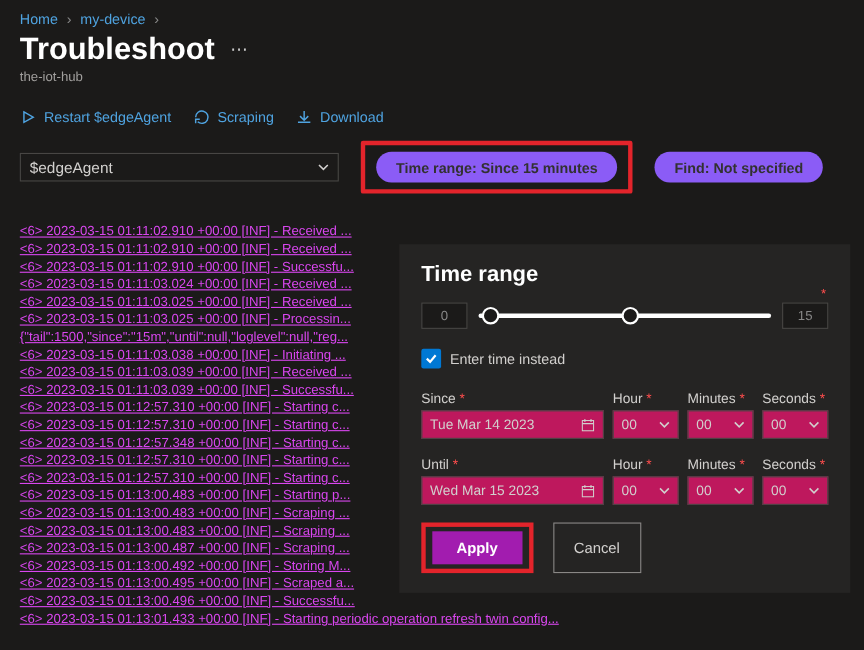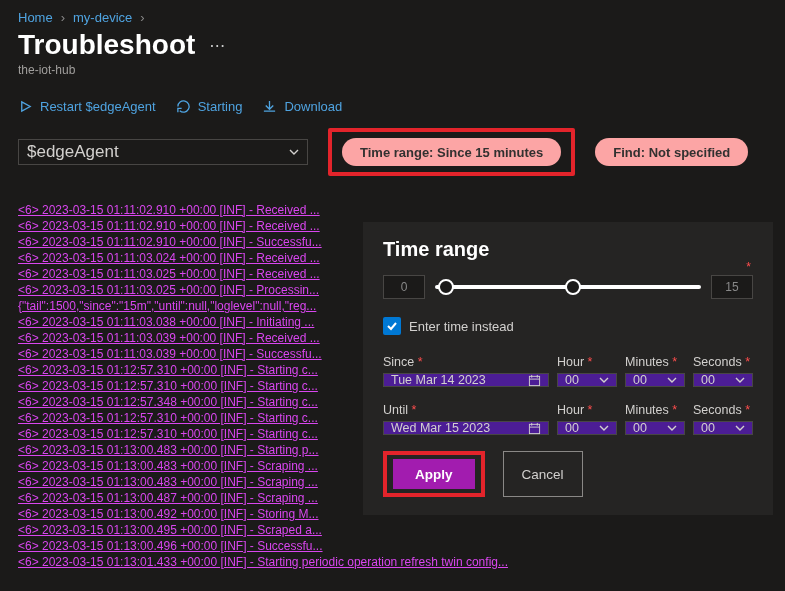--- a/index.html
+++ b/index.html
@@ -21,25 +21,25 @@
 .dots { color: #ccc; font-size: 16px; }
 .subtitle { padding: 2px 18px 14px; color: #a19f9d; font-size: 12px; }
 .toolbar { display: flex; align-items: center; gap: 20px; padding: 8px 18px 14px; }
 .toolbar-btn { display: flex; align-items: center; gap: 7px; color: #4fa3e0; cursor: pointer; font-size: 13px; }
 .toolbar-btn svg { width: 15px; height: 15px; }
 .controls-row { display: flex; align-items: center; gap: 20px; padding: 0 18px 10px; }
 .select {
   display: flex; align-items: center; justify-content: space-between;
   width: 290px; height: 26px; padding: 0 8px;
   background: #1b1a19; border: 1px solid #484644; color: #d2d0ce;
-  font-size: 17px; cursor: pointer;
+  font-size: 14px; cursor: pointer;
 }
 .pill {
   display: inline-flex; align-items: center; height: 28px; padding: 0 18px;
-  background: #fca5a5; color: #323130; border-radius: 14px; font-size: 13px;
+  background: #8b5cf6; color: #323130; border-radius: 14px; font-size: 13px;
   font-weight: 600;
 }
 .red-box { border: 4px solid #e3242b; padding: 6px 10px; border-radius: 2px; }
 .logs {
   position: absolute; left: 18px; top: 202px;
   font-size: 12px; line-height: 16px; color: #d946ef;
   white-space: nowrap; font-family: "Segoe UI", Arial, sans-serif; text-decoration: underline;
 }
 .panel {
   position: absolute; right: 12px; top: 222px; width: 410px;
@@ -64,22 +64,22 @@
 .checkbox {
   width: 18px; height: 18px; background: #0078d4; border-radius: 2px;
   display: flex; align-items: center; justify-content: center; color: #fff;
 }
 .dt-row { display: flex; gap: 8px; margin-bottom: 16px; }
 .dt-col.date { flex: 1; }
 .dt-col.small { width: 60px; }
 .dt-col .lbl { font-size: 12.5px; margin-bottom: 4px; }
 .dt-input {
   display: flex; align-items: center; justify-content: space-between;
-  height: 14px; padding: 0 7px;
-  background: #4c1d95; border: 1px solid #484644; color: #d2d0ce; font-size: 12.5px;
+  height: 26px; padding: 0 7px;
+  background: #be185d; border: 1px solid #484644; color: #d2d0ce; font-size: 12.5px;
 }
 .chev { width: 10px; height: 10px; }
 .btn-row { display: flex; align-items: center; gap: 18px; }
 .btn-primary {
   height: 30px; padding: 0 22px; background: #a21caf; border: none;
   color: #fff; font-size: 13.5px; font-weight: 600; cursor: pointer;
 }
 .btn-secondary {
   height: 46px; padding: 0 18px; background: transparent; border: 1px solid #8a8886;
   color: #d2d0ce; font-size: 13.5px; cursor: pointer;
@@ -105,21 +105,21 @@
   <div class="toolbar-btn">
     <svg viewBox="0 0 16 16" fill="none" stroke="#4fa3e0" stroke-width="1.4">
         <polygon points="4,3 13,8 4,13"></polygon>
       </svg>
     <span>Restart $edgeAgent</span>
   </div>
   <div class="toolbar-btn">
     <svg viewBox="0 0 16 16" fill="none" stroke="#4fa3e0" stroke-width="1.4">
         <path d="M2 8a6 6 0 1 1 2 4.5M2 14v-4h4"></path>
       </svg>
-    <span>Starting</span>
+    <span>Scraping</span>
   </div>
   <div class="toolbar-btn">
     <svg viewBox="0 0 16 16" fill="none" stroke="#4fa3e0" stroke-width="1.4">
         <path d="M8 2v8M4 7l4 4 4-4M2 13h12"></path>
       </svg>
     <span>Download</span>
   </div>
 </div>
 
 <div class="controls-row">

